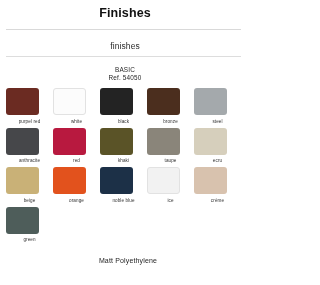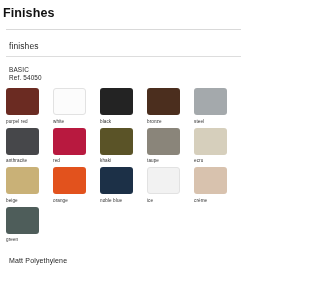--- a/index.html
+++ b/index.html
@@ -13,20 +13,21 @@
     overflow: hidden;
     font-family: "Liberation Sans", sans-serif;
     color: #1a1a1a;
     -webkit-font-smoothing: antialiased;
   }
   .page {
     position: relative;
     width: 247px;
     height: 244px;
     box-sizing: border-box;
+    text-align: center;
   }
   
   .page-title {
     font-size: 12.5px;
     font-weight: bold;
     letter-spacing: 0.1px;
     color: #111111;
     padding: 6px 0 0 3px;
     line-height: 14px;
   }

